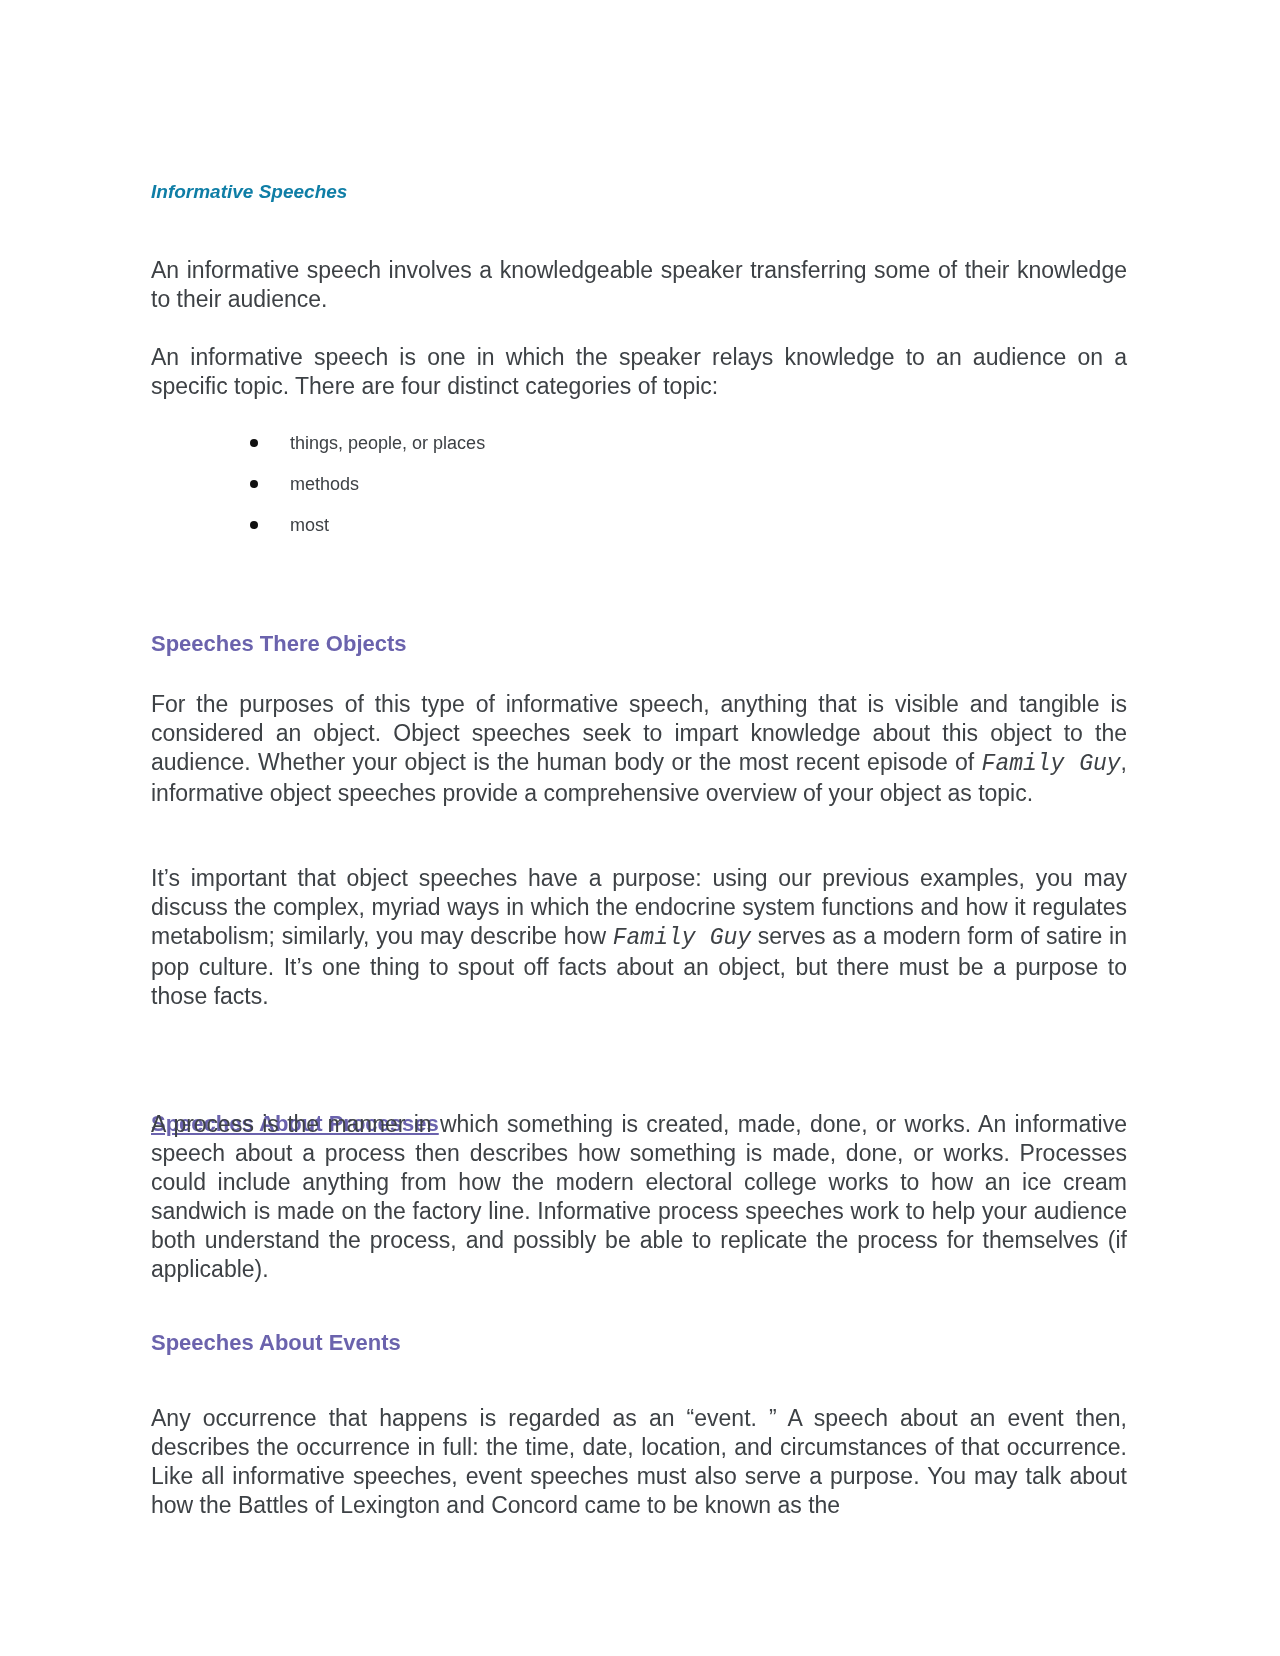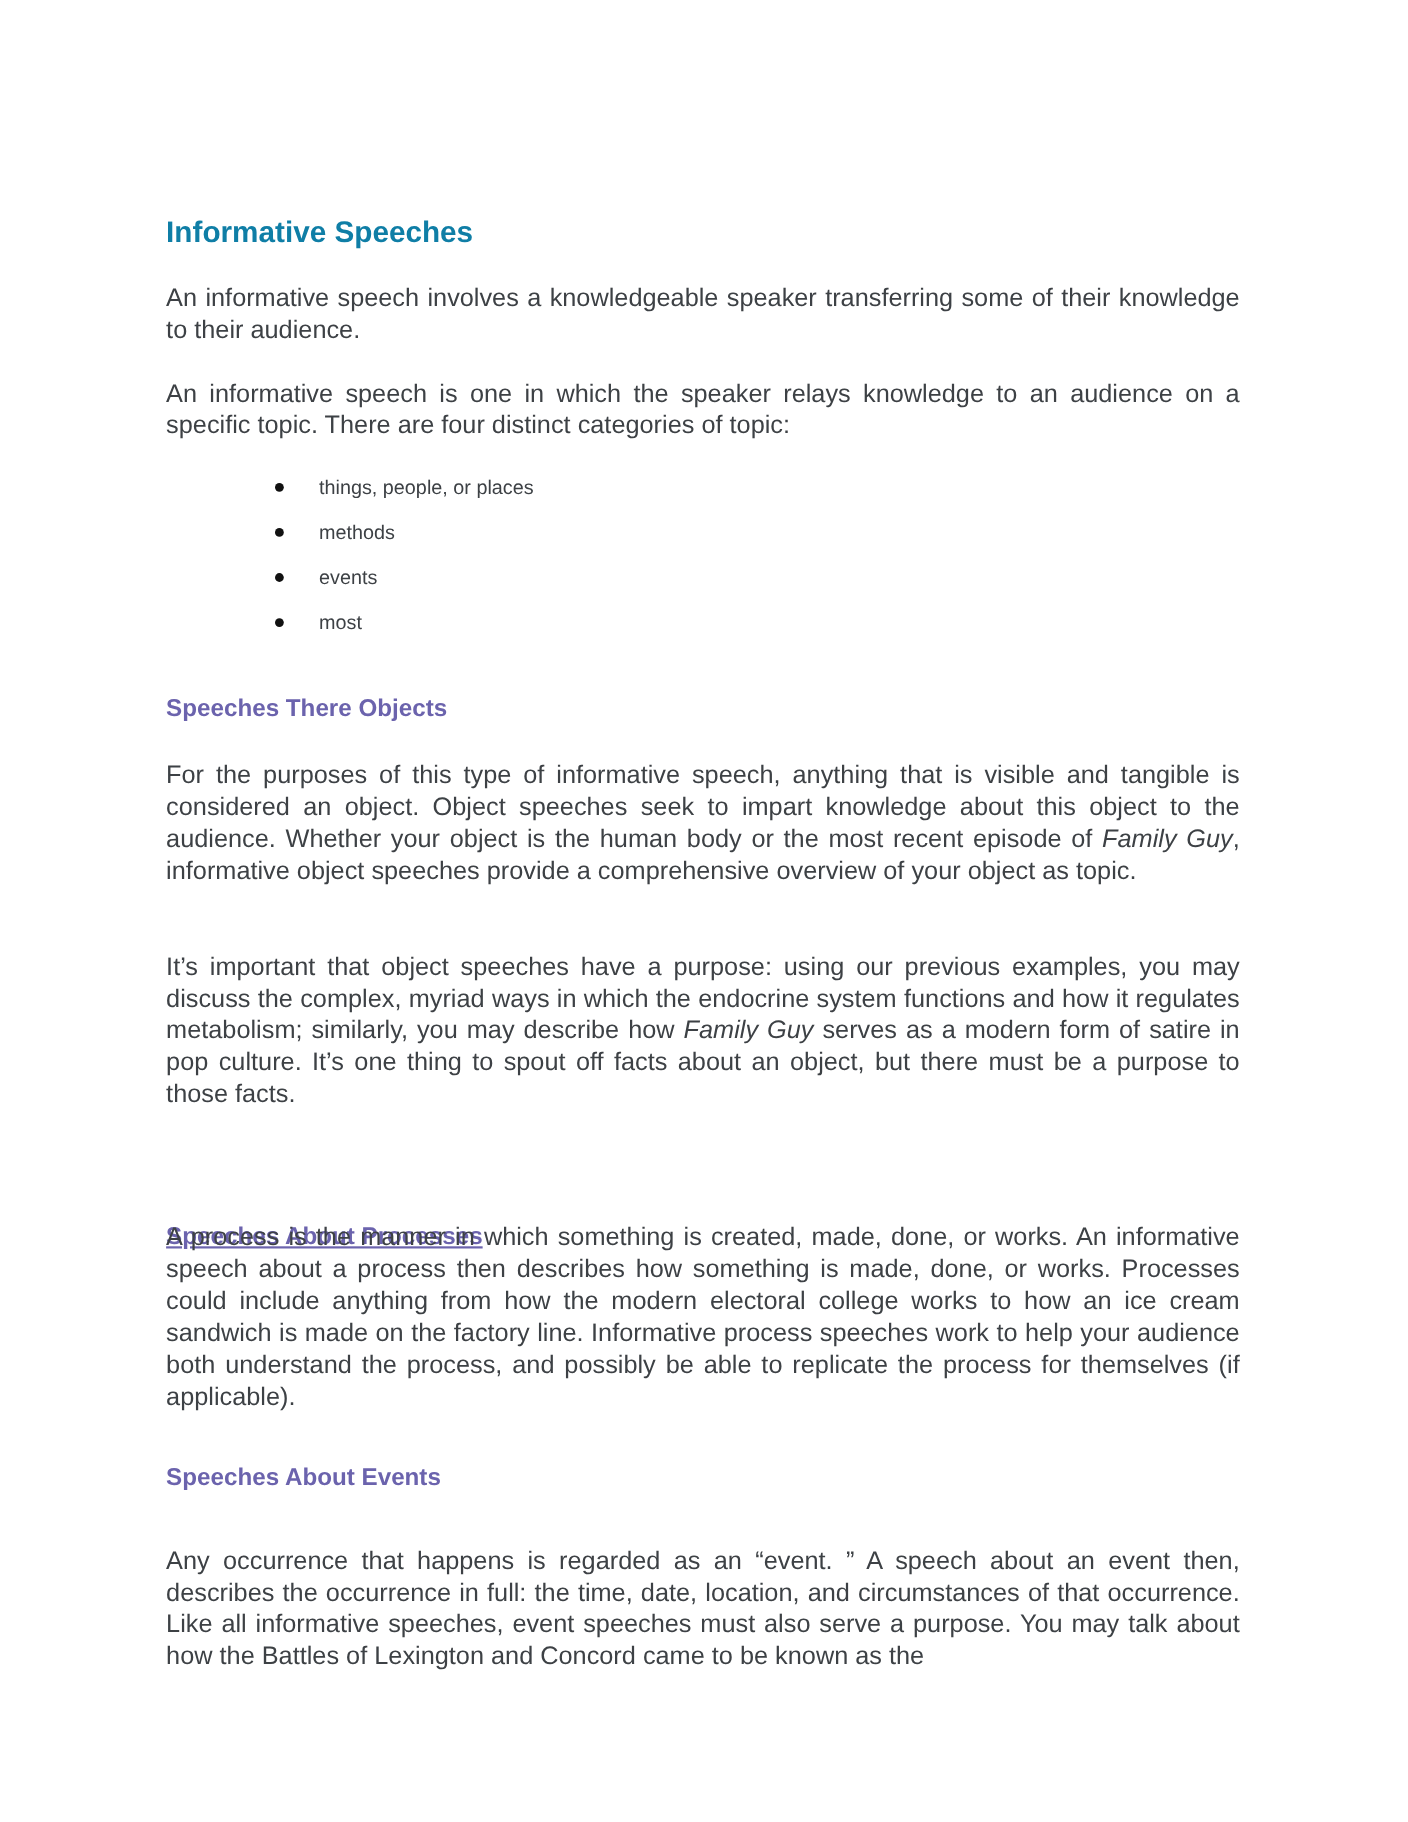--- a/index.html
+++ b/index.html
@@ -17,27 +17,28 @@
     }
     .page {
       position: absolute;
       left: 151px;
       top: 0;
       width: 976px;
     }
     .title {
       position: absolute;
       left: 0;
-      top: 195px;
+      top: 176px;
       margin: 0;
-      font-size: 27px;
+      font-size: 19px;
       font-weight: bold;
       line-height: 32px;
       color: var(--title-color);
       white-space: nowrap;
+      font-style: italic;
     }
     .h2 {
       position: absolute;
       left: 0;
       margin: 0;
       font-size: 22px;
       font-weight: bold;
       line-height: 28px;
       color: var(--heading-color);
       white-space: nowrap;
@@ -45,21 +46,21 @@
     .para {
       position: absolute;
       left: 0;
       width: 976px;
       margin: 0;
       font-size: 23px;
       line-height: 29px;
       text-align: justify;
       text-align-last: left;
     }
-    .para i { font-style: italic; }
+    .para i { font-style: italic; font-family: Liberation Mono, monospace; }
     .bullets {
       position: absolute;
       left: 0;
       top: 429px;
       margin: 0;
       padding: 0;
       list-style: none;
     }
     .bullets li {
       position: relative;
@@ -85,21 +86,20 @@
 <div class="page">
 
   <h1 class="title">Informative Speeches</h1>
 
   <p class="para" style="top:256px;">An informative speech involves a knowledgeable speaker transferring some of their knowledge to their audience.</p>
   <p class="para" style="top:343px;">An informative speech is one in which the speaker relays knowledge to an audience on a specific topic. There are four distinct categories of topic:</p>
 
   <ul class="bullets">
     <li><span class="dot"></span><span>things, people, or places</span></li>
     <li><span class="dot"></span><span>methods</span></li>
-    <li><span class="dot"></span><span>events</span></li>
     <li><span class="dot"></span><span>most</span></li>
   </ul>
 
   <h2 class="h2" style="top:630px;">Speeches There Objects</h2>
   <p class="para" style="top:690px;"><span>For the purposes of this type of informative speech, anything that is visible and tangible is considered an object. Object speeches seek to impart knowledge about this object to the audience. Whether your object is the human body or the most recent episode of </span><i>Family Guy</i><span>, informative object speeches provide a comprehensive overview of your object as topic.</span></p>
   <p class="para" style="top:864px;"><span>It’s important that object speeches have a purpose: using our previous examples, you may discuss the complex, myriad ways in which the endocrine system functions and how it regulates metabolism; similarly, you may describe how </span><i>Family Guy</i><span> serves as a modern form of satire in pop culture. It’s one thing to spout off facts about an object, but there must be a purpose to those facts.</span></p>
 
   <h2 class="h2" style="top:1110px;text-decoration:underline;">Speeches About Processes</h2>
   <p class="para" style="top:1110px;">A process is the manner in which something is created, made, done, or works. An informative speech about a process then describes how something is made, done, or works. Processes could include anything from how the modern electoral college works to how an ice cream sandwich is made on the factory line. Informative process speeches work to help your audience both understand the process, and possibly be able to replicate the process for themselves (if applicable).</p>
 

